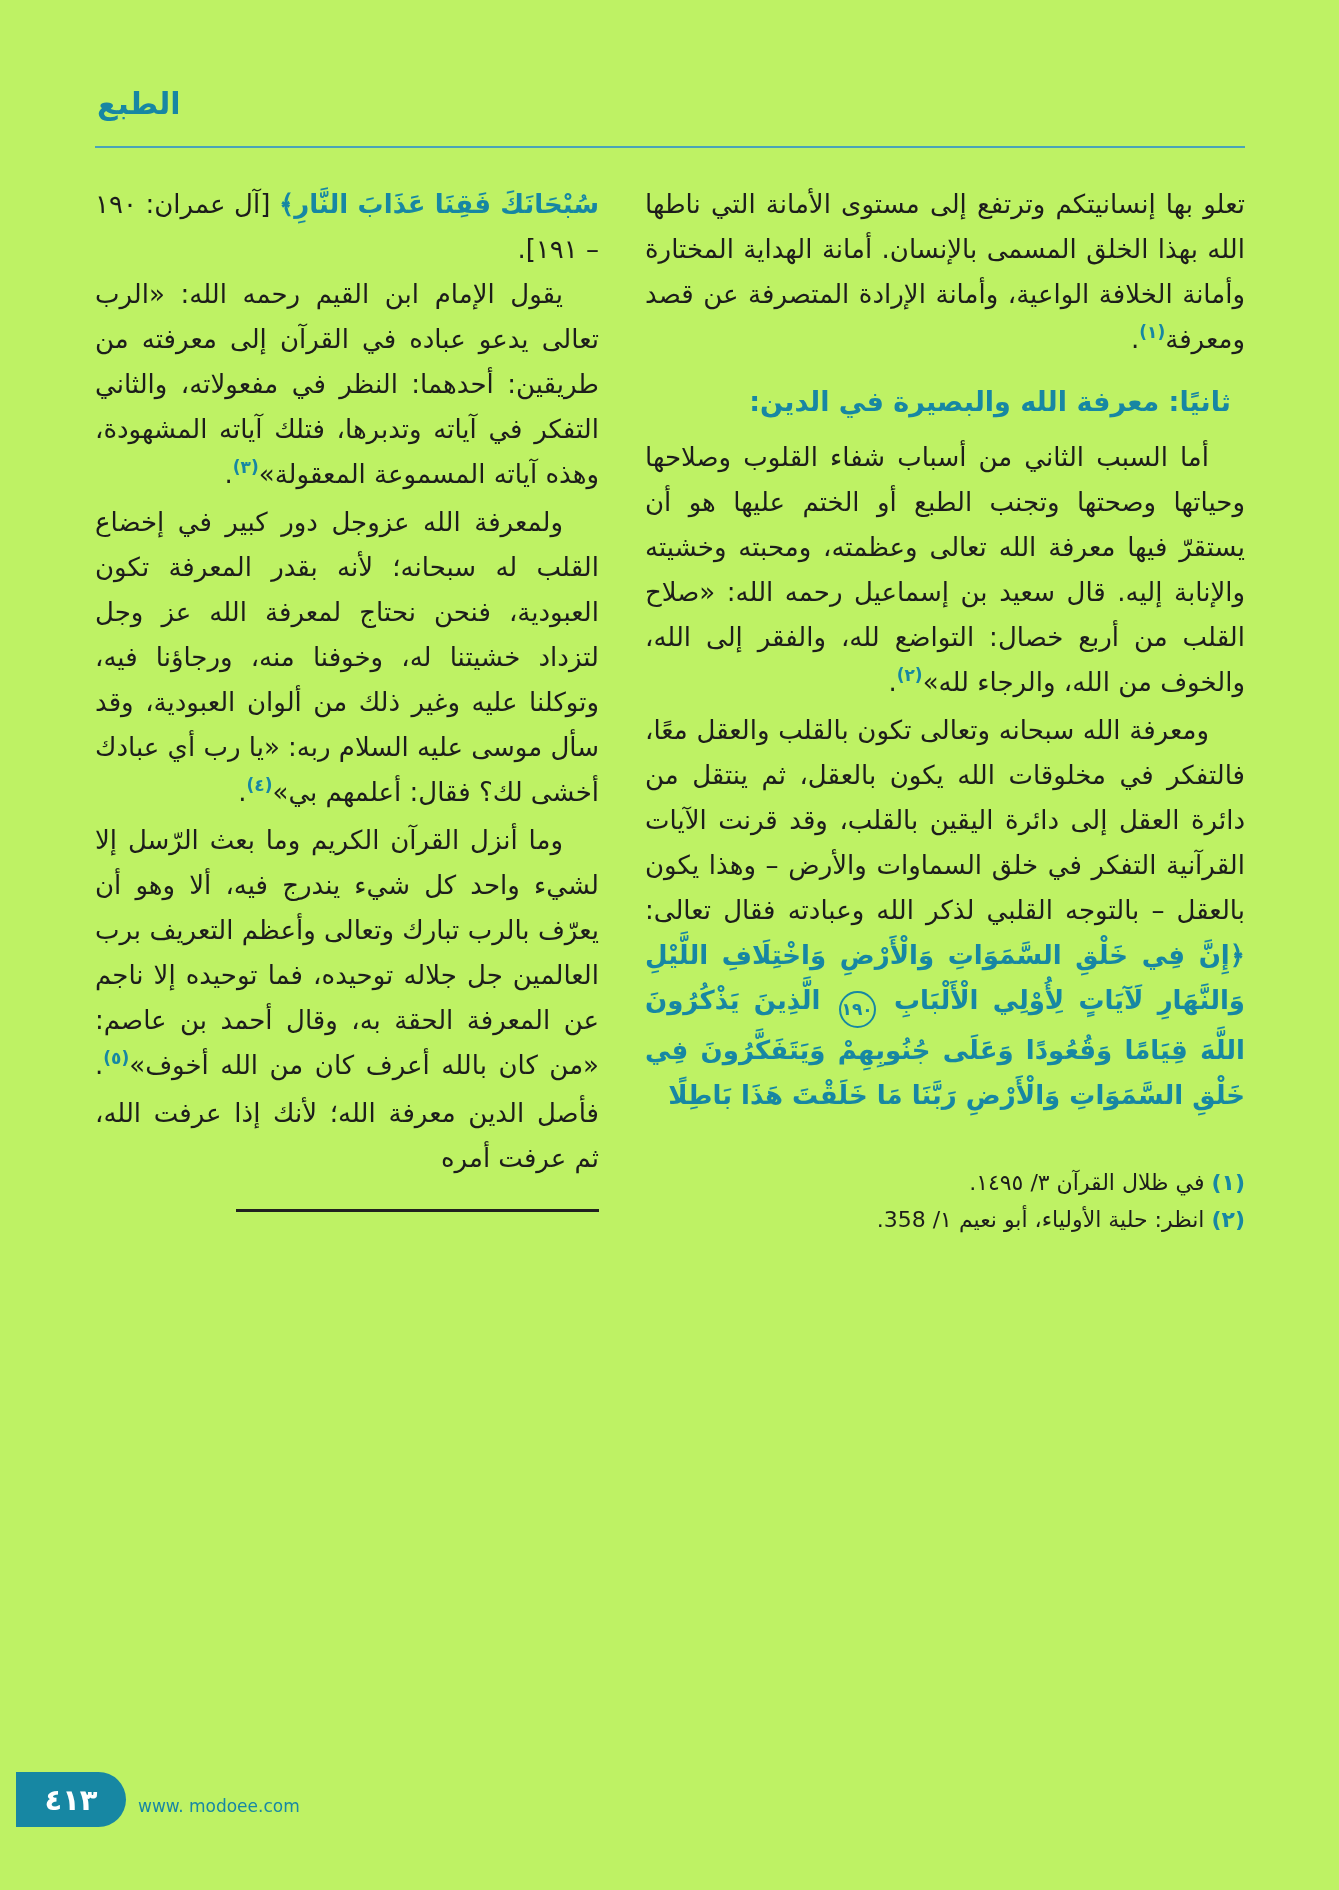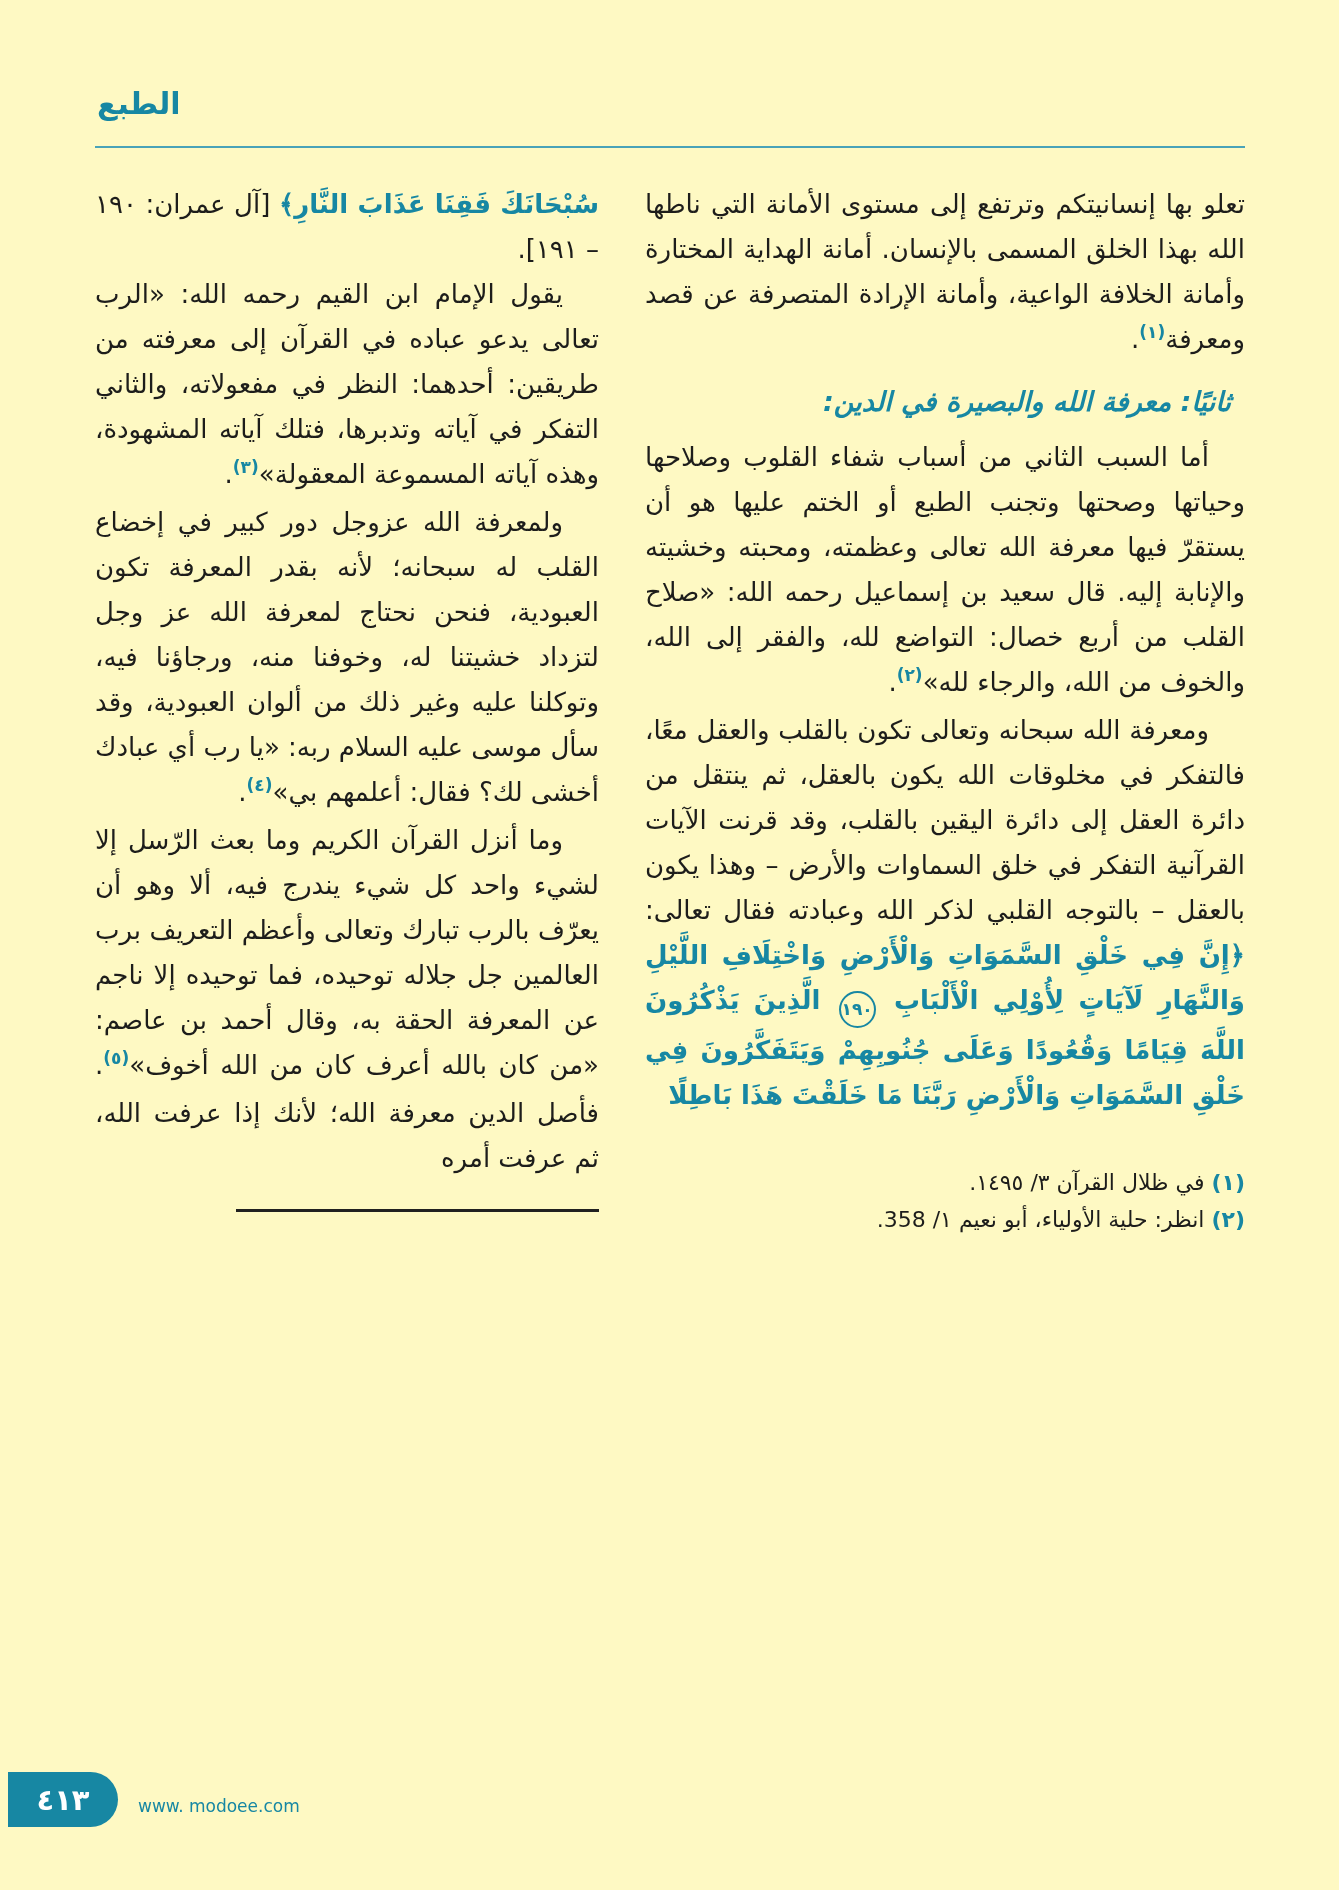--- a/index.html
+++ b/index.html
@@ -1,21 +1,21 @@
 <!DOCTYPE html>
 <html lang="ar" dir="rtl" style="--accent: #1787a3; --accent_light: #4aa3b8; --ink: #1d1d1b;"><head>
 <meta charset="utf-8">
 <style>
   * { margin:0; padding:0; box-sizing:border-box; }
   html,body { background:#e9e9e7; }
   .page {
     position:relative;
     width:1339px; height:1890px;
     margin:0 auto;
-    background:#fef9c3;
+    background:#bef264;
     direction:rtl;
     font-family:"DejaVu Sans", sans-serif;
     color:#1d1d1b;
     overflow:hidden;
   }
   
   .page-header { position:absolute; top:86px; left:95px; right:94px; height:62px; }
   .chapter-title {
     position:absolute; left:2px; top:0;
     color:var(--accent,#1787a3);
@@ -37,21 +37,20 @@
     font-size:26px; line-height:45px;
     text-align:justify;
     text-indent:36px;
   }
   .no-indent { text-indent:0; }
   .subheading {
     color:var(--accent,#1787a3);
     font-size:27px; font-weight:bold; line-height:42px;
     margin:16px 0 12px;
     text-indent:14px;
-    font-style:italic;
   }
   
   .run-q { color:var(--accent,#1787a3); font-weight:bold; }
   .run-m {
     color:var(--accent,#1787a3);
     font-size:17px; position:relative; top:-10px; font-weight:bold;
   }
   .run-f { color:var(--accent,#1787a3); font-weight:bold; }
   .run-a {
     display:inline-block; width:37px; height:37px;
@@ -62,21 +61,21 @@
   }
   
   .footnotes { font-size:22px; line-height:37px; text-align:justify; }
   .footnotes-right { margin-top:46px; }
   .fn-sep {
     width:72%; height:3px; background:#212120;
     margin:28px 0 14px auto;
   }
   
   .page-badge {
-    position:absolute; left:8px; bottom:63px;
+    position:absolute; left:16px; bottom:63px;
     width:110px; height:55px;
     background:var(--accent,#1787a3);
     border-radius:0 28px 28px 0;
     color:#ffffff; font-size:29px; font-weight:bold;
     display:flex; align-items:center; justify-content:center;
     direction:ltr;
   }
   .website {
     position:absolute; left:138px; bottom:74px;
     color:var(--accent,#1787a3);

